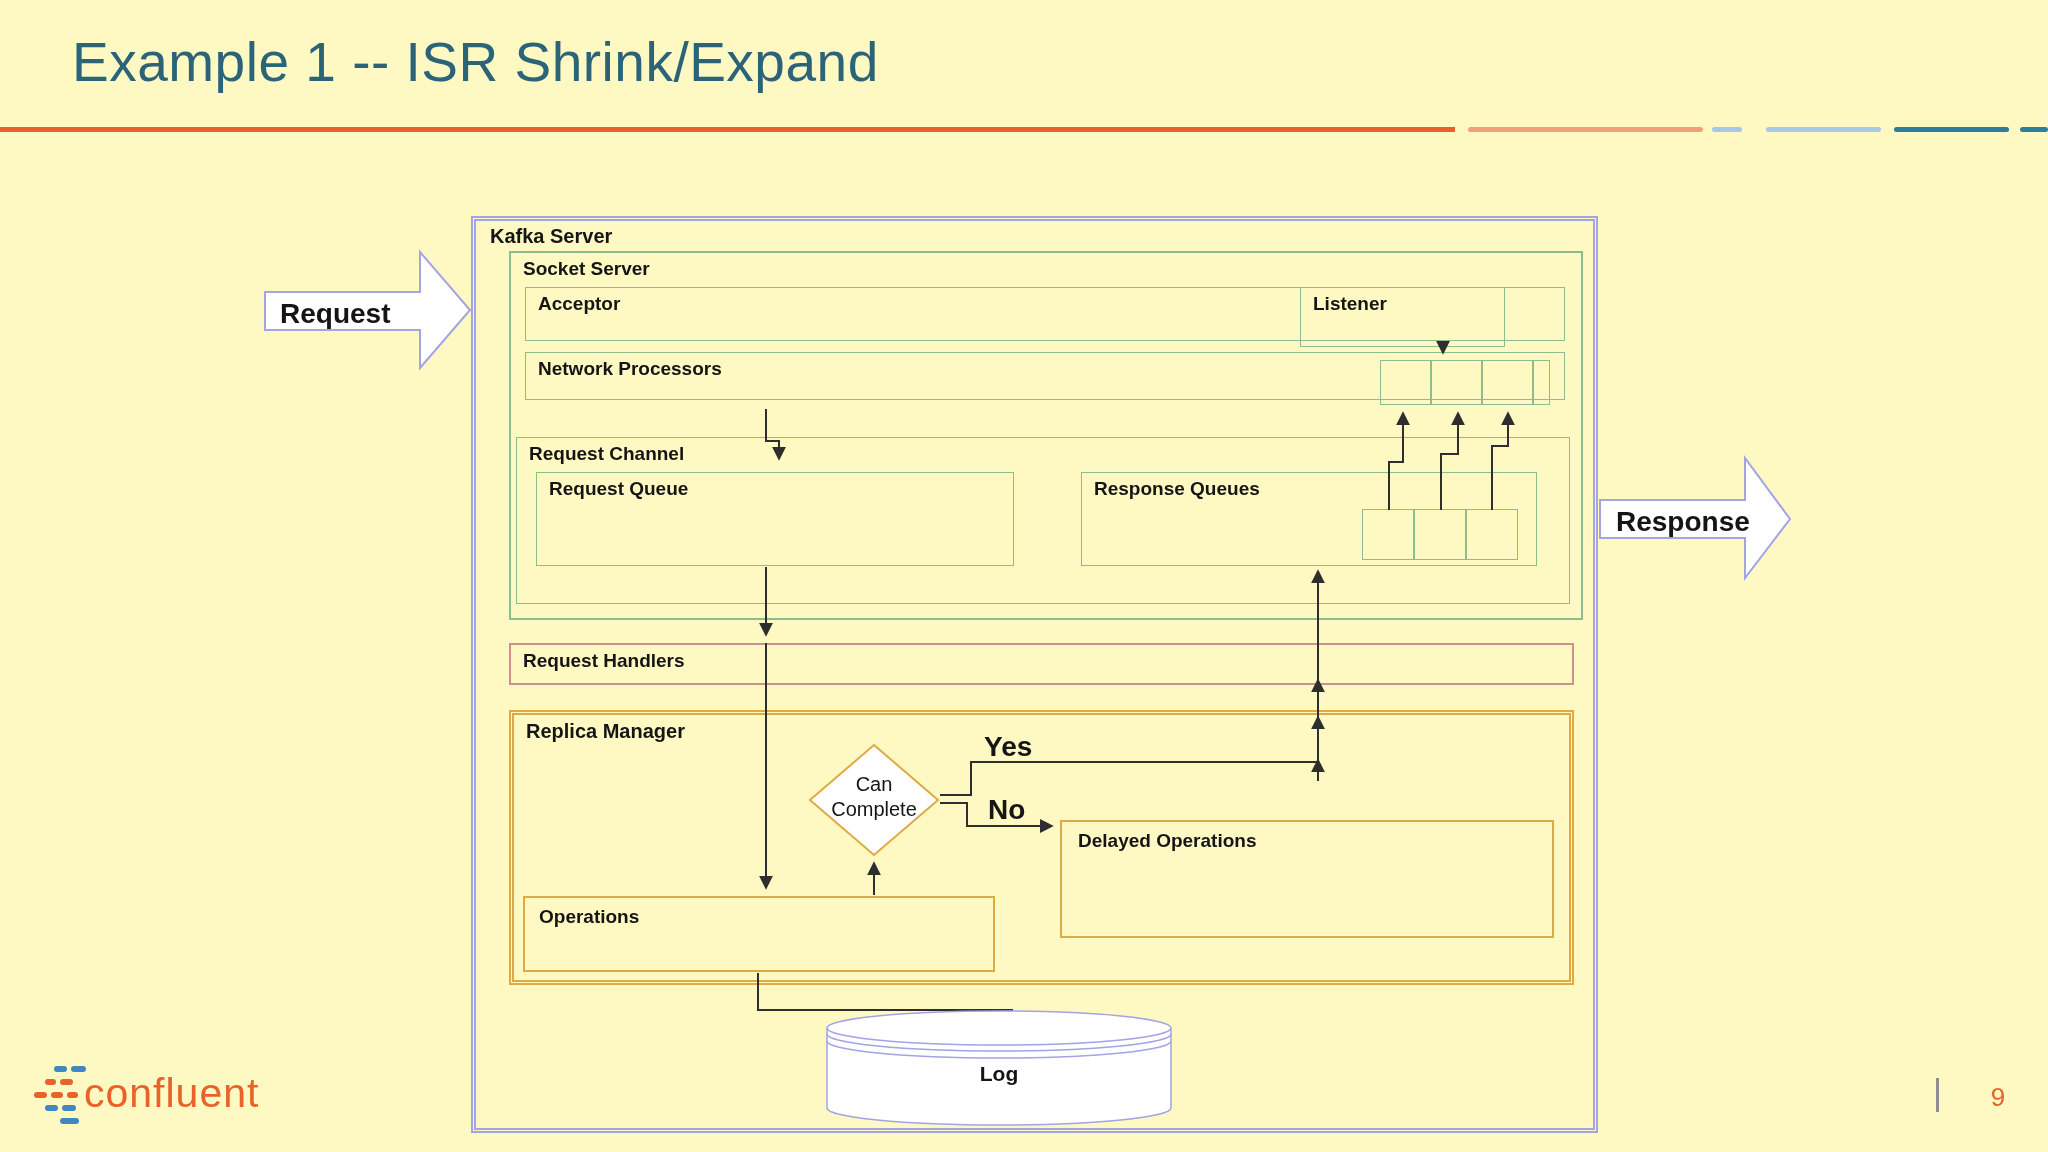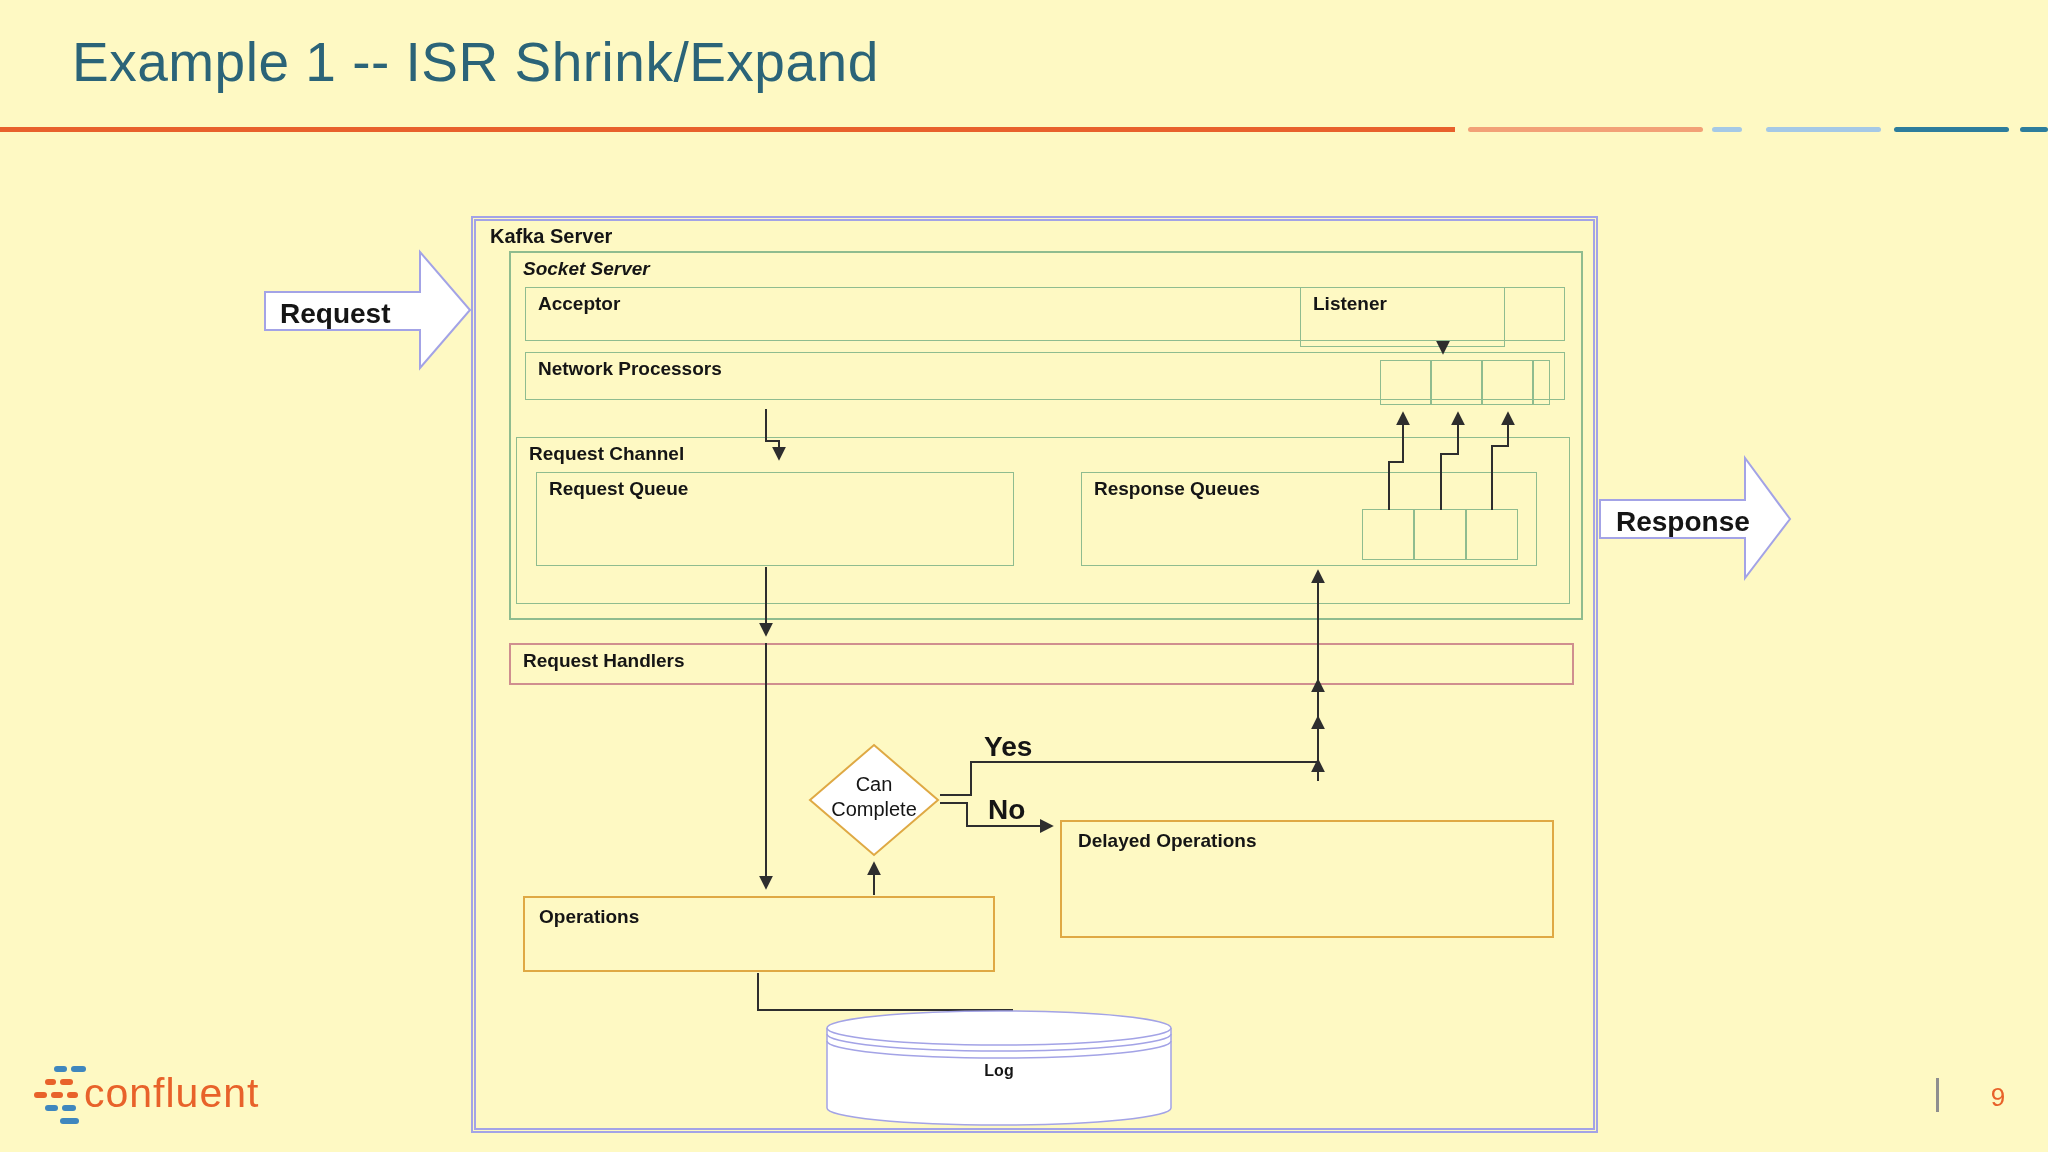--- a/index.html
+++ b/index.html
@@ -16,36 +16,36 @@
   }
   .rule-seg { position:absolute; top:127px; height:5px; border-radius:3px; }
   .rs1 { background:var(--accent-orange); border-radius:0; }
   .rs2 { background:var(--accent-orange-light); }
   .rs3,.rs4 { background:var(--accent-blue-light); }
   .rs5,.rs6 { background:var(--accent-teal); }
   
   .bx { position:absolute; box-sizing:border-box; z-index:1; }
   .bl { position:absolute; left:12px; top:5px; font-weight:bold; font-size:19px; white-space:nowrap; }
   .b-purple { border:5px double var(--purple); }
-  .b-green  { border:2px solid var(--green);font-style:italic; }
+  .b-green  { border:2px solid var(--green); }
   .b-green-thin { border:1.5px solid var(--green); }
   .b-red    { border:2px solid var(--red); }
   .b-gold-double { border:5px double var(--gold); }
   .b-gold   { border:2px solid var(--gold); }
   
   .overlay { position:absolute; left:0; top:0; z-index:2; pointer-events:none; }
   .c-line { fill:none; stroke:#2e2e2e; stroke-width:2; }
   .shape-purple { fill:#ffffff; stroke:var(--purple); stroke-width:2; }
   .shape-purple-thin { fill:none; stroke:var(--purple); stroke-width:1.5; }
   .shape-gold { fill:#ffffff; stroke:var(--gold); stroke-width:2; }
   
   .fl { position:absolute; z-index:3; font-weight:bold; font-size:28px; white-space:nowrap; }
   .fl-center { text-align:center; white-space:normal; }
   .decision-label { left:819px; top:772px; width:110px; font-weight:400; font-size:20px; line-height:25px; }
-  .log-label { left:944px; top:1062px; width:110px; font-size:16px; }
+  .log-label { left:944px; top:1062px; width:110px; font-size:21px; }
   
   .logo-mark { position:absolute; left:34px; top:1064px; width:60px; height:62px; z-index:1; }
   .dash { position:absolute; height:6px; border-radius:3px; }
   .dash.blue { background:var(--logo-blue); }
   .dash.orange { background:var(--logo-orange); }
   .logo-text { position:absolute; left:84px; top:1070px; font-size:41px; letter-spacing:1px; color:var(--logo-orange); z-index:1; }
   .page-sep { position:absolute; left:1936px; top:1078px; width:3px; height:34px; background:#8f8f8f; z-index:1; }
   .page-num { position:absolute; left:1978px; top:1082px; width:40px; text-align:center; font-size:26px; color:var(--logo-orange); z-index:1; }
 </style>
 </head>
@@ -97,20 +97,23 @@
     <span class="bl">Response Queues</span>
   </div>
   <div class="bx b-green-thin" style="left:1362px;top:509px;width:52px;height:51px"></div>
   <div class="bx b-green-thin" style="left:1414px;top:509px;width:52px;height:51px"></div>
   <div class="bx b-green-thin" style="left:1466px;top:509px;width:52px;height:51px"></div>
 
   <div class="bx b-red" style="left:509px;top:643px;width:1065px;height:42px">
     <span class="bl">Request Handlers</span>
   </div>
 
+  <div class="bx b-gold-double" style="left:509px;top:710px;width:1065px;height:275px">
+    <span class="bl" style="font-size:20px">Replica Manager</span>
+  </div>
   <div class="bx b-gold" style="left:1060px;top:820px;width:494px;height:118px">
     <span class="bl" style="left:16px;top:8px">Delayed Operations</span>
   </div>
   <div class="bx b-gold" style="left:523px;top:896px;width:472px;height:76px">
     <span class="bl" style="left:14px;top:8px">Operations</span>
   </div>
 
   <svg class="overlay" width="2048" height="1152" viewBox="0 0 2048 1152">
     <defs>
       <marker id="arr" viewBox="0 0 10 10" refX="8" refY="5" markerWidth="7" markerHeight="7" orient="auto-start-reverse">

